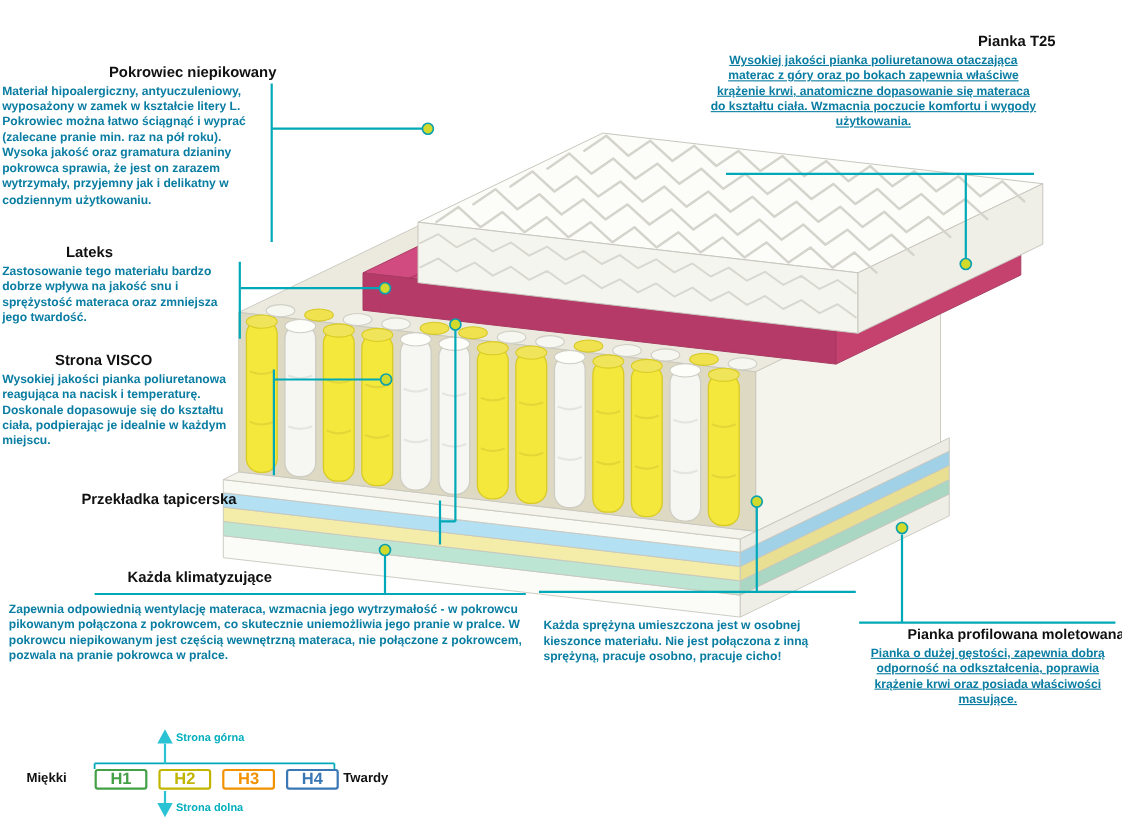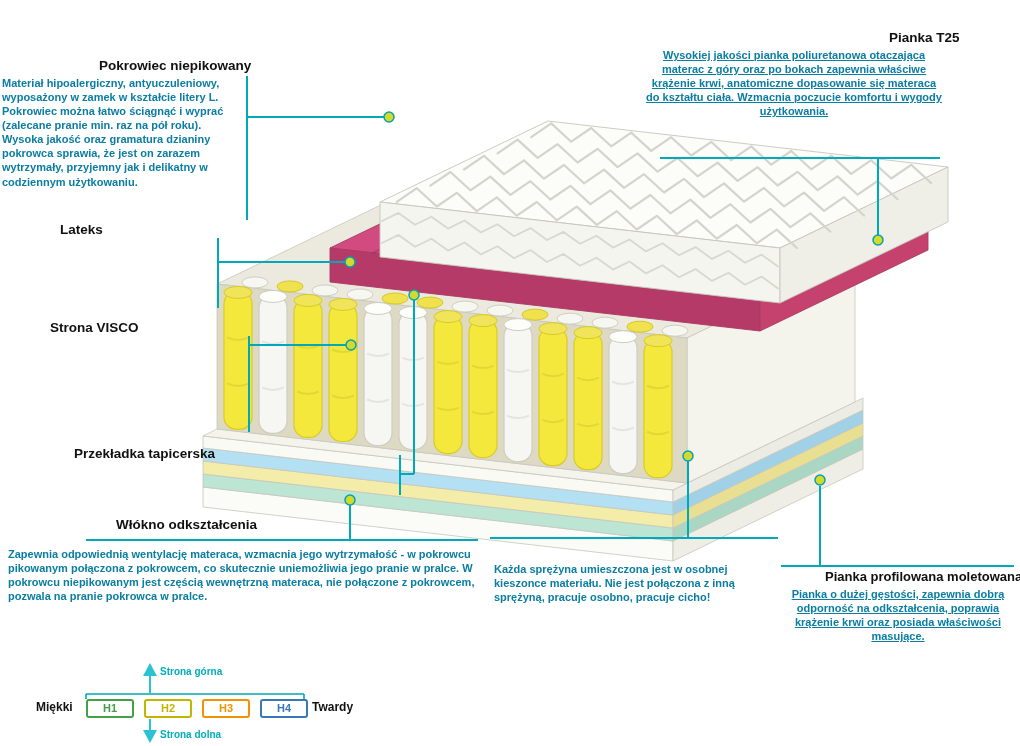--- a/index.html
+++ b/index.html
@@ -5,21 +5,21 @@
   html,body{margin:0;padding:0;background:#fff;font-family:"Liberation Sans",sans-serif;}
   .stage{position:relative;width:1020px;height:746px;background:#fff;overflow:hidden;}
   svg.art{position:absolute;left:0;top:0;width:1020px;height:746px;}
   .banner{position:absolute;top:5px;left:0;width:100%;text-align:center;color:#b5a400;
           font-weight:bold;font-size:12.5px;letter-spacing:.2px;}
   .title{position:absolute;color:#101010;font-weight:bold;font-size:13px;white-space:nowrap;padding-left:44px;}
   .title.big{font-size:13.5px;}
   .body{position:absolute;color:#0a7da2;font-weight:bold;font-size:11px;line-height:1.28;}
   .center{text-align:center;text-decoration:underline;}
   .chip{position:absolute;top:699px;width:44px;height:15px;border:2px solid #888;border-radius:3px;
-        font-size:11px;font-weight:bold;text-align:center;line-height:15px;background:#fff;color:#888;}
+        font-size:15px;font-weight:bold;text-align:center;line-height:15px;background:#fff;color:#888;}
   .scale-label{position:absolute;color:#00aebd;font-size:10px;font-weight:bold;}
   .hard-label{position:absolute;color:#111;font-weight:bold;font-size:12px;}
 </style>
 </head>
 <body>
 
 <div class="stage">
 
   <svg class="art" viewBox="0 0 1020 746">
 
@@ -163,39 +163,41 @@
         <path d="M150 719 V730" stroke="#2bc3d4" stroke-width="2"></path>
       </g>
     </g>
   </svg>
 
 
   <div class="title big" style="left:55px;top:58px">Pokrowiec niepikowany</div>
   <div class="body" style="left:2px;top:76px;width:243px">Materiał hipoalergiczny, antyuczuleniowy, wyposażony w zamek w kształcie litery L. Pokrowiec można łatwo ściągnąć i wyprać (zalecane pranie min. raz na pół roku). Wysoka jakość oraz gramatura dzianiny pokrowca sprawia, że jest on zarazem wytrzymały, przyjemny jak i delikatny w codziennym użytkowaniu.</div>
 
   <div class="title big" style="left:16px;top:222px">Lateks</div>
+  <div class="body" style="left:2px;top:240px;width:212px">Zastosowanie tego materiału bardzo dobrze wpływa na jakość snu i sprężystość materaca oraz zmniejsza jego twardość.</div>
 
   <div class="title big" style="left:6px;top:320px">Strona VISCO</div>
+  <div class="body" style="left:2px;top:338px;width:215px">Wysokiej jakości pianka poliuretanowa reagująca na nacisk i temperaturę. Doskonale dopasowuje się do kształtu ciała, podpierając je idealnie w każdym miejscu.</div>
 
   <div class="title big" style="left:30px;top:446px">Przekładka tapicerska</div>
 
-  <div class="title big" style="left:72px;top:517px">Włókno odkształcenia</div>
+  <div class="title big" style="left:72px;top:517px">Każda klimatyzujące</div>
   <div class="body" style="left:8px;top:547px;width:468px">Zapewnia odpowiednią wentylację materaca, wzmacnia jego wytrzymałość - w pokrowcu pikowanym połączona z pokrowcem, co skutecznie uniemożliwia jego pranie w pralce. W pokrowcu niepikowanym jest częścią wewnętrzną materaca, nie połączone z pokrowcem, pozwala na pranie pokrowca w pralce.</div>
 
   <div class="title big" style="left:845px;top:30px">Pianka T25</div>
   <div class="body center" style="left:645px;top:48px;width:298px">Wysokiej jakości pianka poliuretanowa otaczająca materac z góry oraz po bokach zapewnia właściwe krążenie krwi, anatomiczne dopasowanie się materaca do kształtu ciała. Wzmacnia poczucie komfortu i wygody użytkowania.</div>
 
   <div class="body" style="left:494px;top:562px;width:282px">Każda sprężyna umieszczona jest w osobnej kieszonce materiału. Nie jest połączona z inną sprężyną, pracuje osobno, pracuje cicho!</div>
 
   <div class="title" style="left:781px;top:569px">Pianka profilowana moletowana</div>
   <div class="body center" style="left:781px;top:587px;width:234px">Pianka o dużej gęstości, zapewnia dobrą odporność na odkształcenia, poprawia krążenie krwi oraz posiada właściwości masujące.</div>
 
   <div class="scale-label" style="left:160px;top:666px">Strona górna</div>
   <div class="scale-label" style="left:160px;top:729px">Strona dolna</div>
-  <div class="hard-label" style="left:36px;top:700px">Miękki</div>
+  <div class="hard-label" style="left:24px;top:700px">Miękki</div>
   <div class="hard-label" style="left:312px;top:700px">Twardy</div>
 
   <div class="chip" style="left: 86px; color: rgb(67, 160, 71); border-color: rgb(67, 160, 71);">H1</div>
   <div class="chip" style="left: 144px; color: rgb(194, 181, 0); border-color: rgb(194, 181, 0);">H2</div>
   <div class="chip" style="left: 202px; color: rgb(243, 146, 0); border-color: rgb(243, 146, 0);">H3</div>
   <div class="chip" style="left: 260px; color: rgb(58, 119, 181); border-color: rgb(58, 119, 181);">H4</div>
 
 </div>
 
 </body></html>

